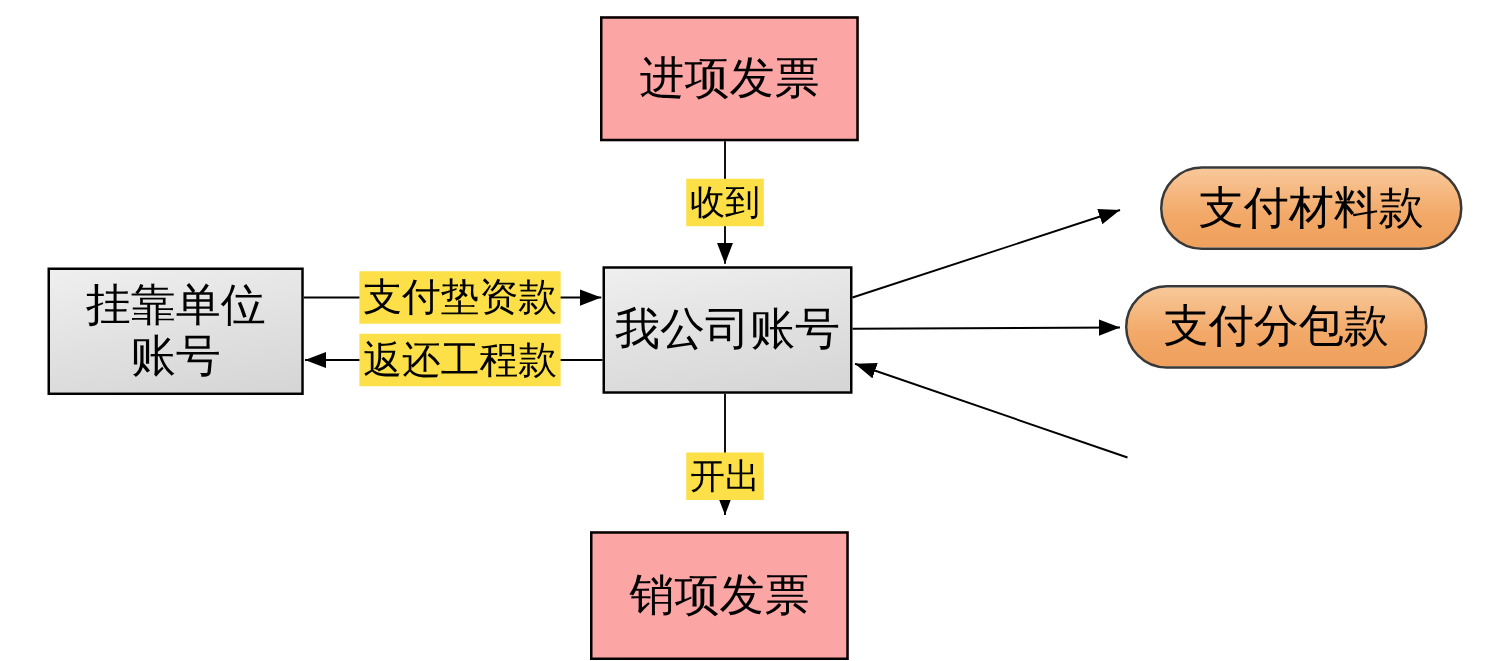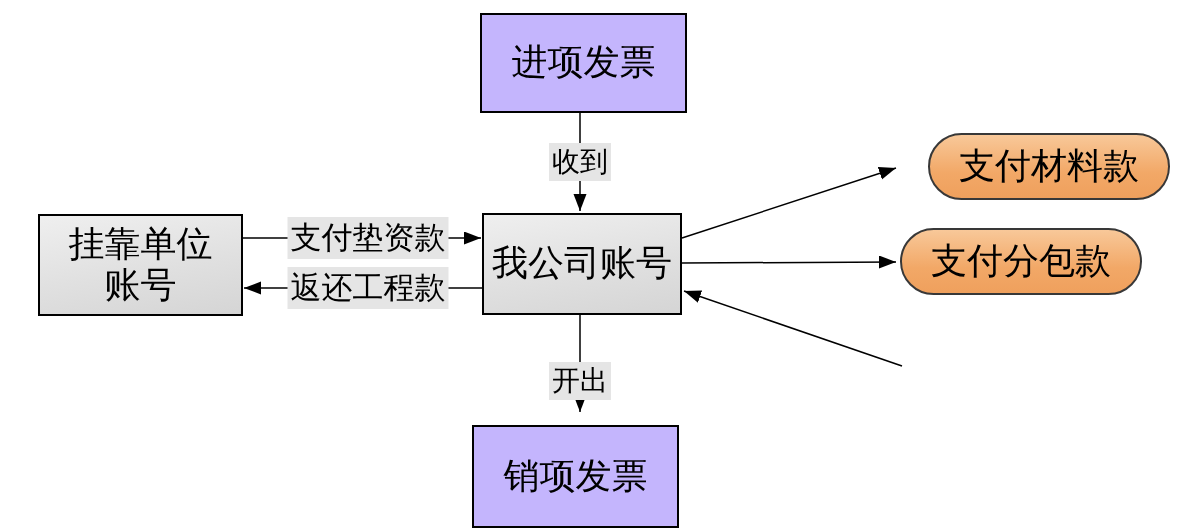--- a/index.html
+++ b/index.html
@@ -6,27 +6,27 @@
   .canvas{
     position:relative;width:1189px;height:529px;background:#ffffff;overflow:hidden;
     font-family:"Liberation Serif","DejaVu Serif",serif;color:#000;
   }
   .edges-svg{position:absolute;left:0;top:0;width:1189px;height:529px;}
   .node{
     position:absolute;display:flex;flex-direction:column;align-items:center;justify-content:center;
     text-align:center;box-sizing:border-box;font-size:36px;line-height:1.15;white-space:nowrap;
   }
   .rect{border:2px solid #000000;}
-  .invoice{background:#c4b5fd;}
+  .invoice{background:#fca5a5;}
   .account{background:linear-gradient(170deg,#efefef 0%,#e0e0e0 55%,#d5d5d5 100%);}
   .pill{border:2px solid #383838;border-radius:34px;}
   .pill.orange{background:linear-gradient(180deg,#f8c899 0%,#f2a867 60%,#efa05d 100%);}
   .pill.green{background:linear-gradient(180deg,#d9e4ba 0%,#c6d5a0 55%,#bdce93 100%);}
   .edge-label{
-    position:absolute;transform:translate(-50%,-50%);background:#e5e5e5;
+    position:absolute;transform:translate(-50%,-50%);background:#fde047;
     padding:0 3px;white-space:nowrap;
   }
   .edge-label.h{font-size:31px;}
   .edge-label.v{font-size:28px;}
 </style>
 </head>
 <body>
 
 <div class="canvas">
 

